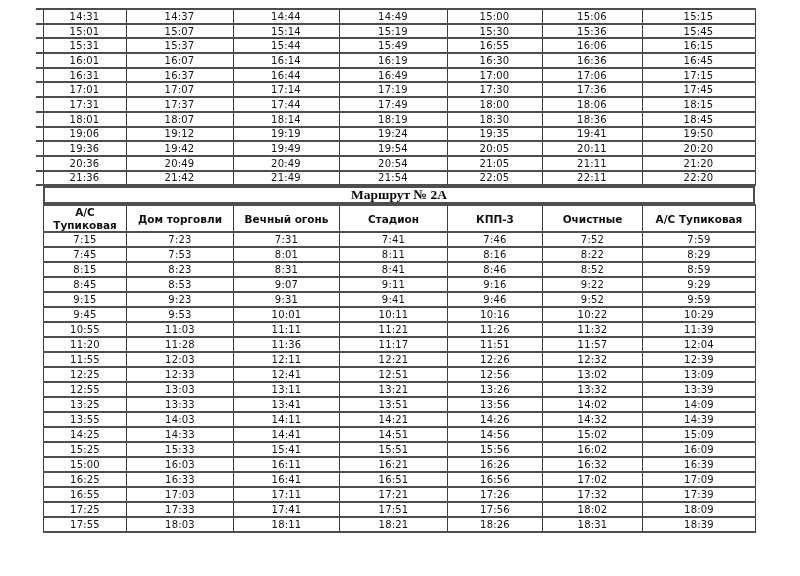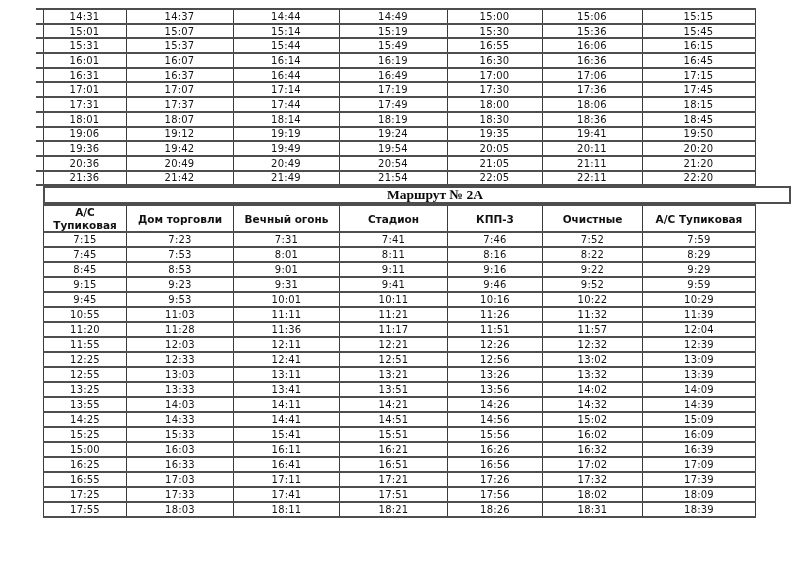--- a/index.html
+++ b/index.html
@@ -21,21 +21,21 @@
   table.top td{height:12.7px;}
   .tt td.stub{border-left:none;border-right:none;background:#ffffff;}
   .tt th{
     height:24px;font-size:10.5px;font-weight:bold;line-height:1.2;
     white-space:normal;padding:0 1px;
   }
   .route-title{
     margin-left:7px;width:708px;height:14px;line-height:14px;
     border:2px solid #4e4e4e;text-align:center;
     font-family:"Liberation Serif","DejaVu Serif",serif;
-    font-weight:bold;font-size:13.5px;color:#0a0a0a;padding-left:36px;
+    font-weight:bold;font-size:13.5px;color:#0a0a0a;
   }
   table.main{margin-left:7px;}
   col.ws{width:7px;}
   col.c0{width:83px;}
   col.c1{width:107px;}
   col.c2{width:106px;}
   col.c3{width:108px;}
   col.c4{width:95px;}
   col.c5{width:100px;}
   col.c6{width:113px;}
@@ -216,23 +216,32 @@
         <tr>
           <td>7:45</td>
           <td>7:53</td>
           <td>8:01</td>
           <td>8:11</td>
           <td>8:16</td>
           <td>8:22</td>
           <td>8:29</td>
         </tr>
         <tr>
+          <td>8:15</td>
+          <td>8:23</td>
+          <td>8:31</td>
+          <td>8:41</td>
+          <td>8:46</td>
+          <td>8:52</td>
+          <td>8:59</td>
+        </tr>
+        <tr>
           <td>8:45</td>
           <td>8:53</td>
-          <td>9:01</td>
+          <td>9:07</td>
           <td>9:11</td>
           <td>9:16</td>
           <td>9:22</td>
           <td>9:29</td>
         </tr>
         <tr>
           <td>9:15</td>
           <td>9:23</td>
           <td>9:31</td>
           <td>9:41</td>

